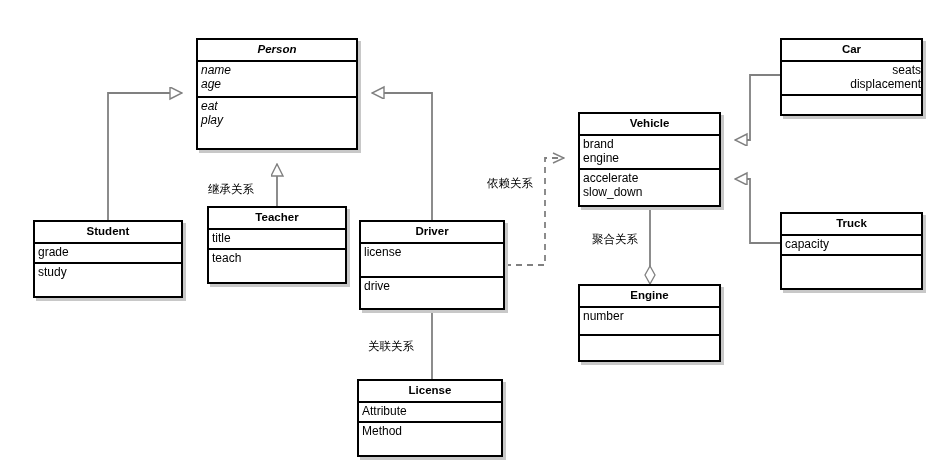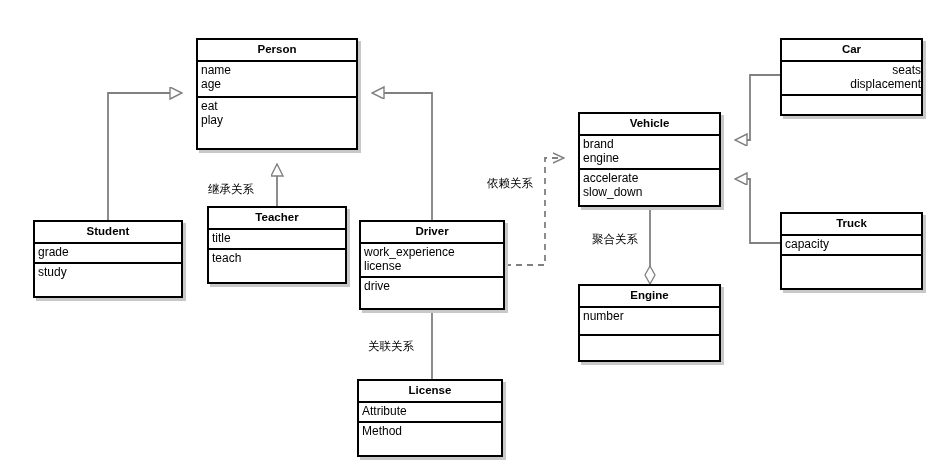--- a/index.html
+++ b/index.html
@@ -116,21 +116,21 @@
 
     <g>
       <path d="M780,75 L750,75 L750,140 L735,140" fill="none" stroke="#808080" stroke-width="1.8" marker-end="url(#hollow-tri-left)"></path>
     </g>
 
     <g>
       <path d="M780,243 L750,243 L750,179 L735,179" fill="none" stroke="#808080" stroke-width="1.8" marker-end="url(#hollow-tri-left)"></path>
     </g>
   </svg>
 
-  <div class="uml-class" style="left:196px; top:38px; width:162px; height:112px;">
+  <div class="uml-class" style="left:196px; top:38px; width:162px; height:112px;font-style:italic;">
     <div class="cls-title">Person</div>
     <div class="cls-section cls-attrs" style="height:36px;">
       <div class="cls-row">name</div>
       <div class="cls-row">age</div>
     </div>
     <div class="cls-section">
       <div class="cls-row">eat</div>
       <div class="cls-row">play</div>
     </div>
   </div>
@@ -151,21 +151,20 @@
       <div class="cls-row">title</div>
     </div>
     <div class="cls-section">
       <div class="cls-row">teach</div>
     </div>
   </div>
 
   <div class="uml-class" style="left:359px; top:220px; width:146px; height:90px;">
     <div class="cls-title">Driver</div>
     <div class="cls-section cls-attrs" style="height:34px;">
-      <div class="cls-row">work_experience</div>
       <div class="cls-row">license</div>
     </div>
     <div class="cls-section">
       <div class="cls-row">drive</div>
     </div>
   </div>
 
   <div class="uml-class" style="left:357px; top:379px; width:146px; height:78px;">
     <div class="cls-title">License</div>
     <div class="cls-section cls-attrs" style="height:20px;">

